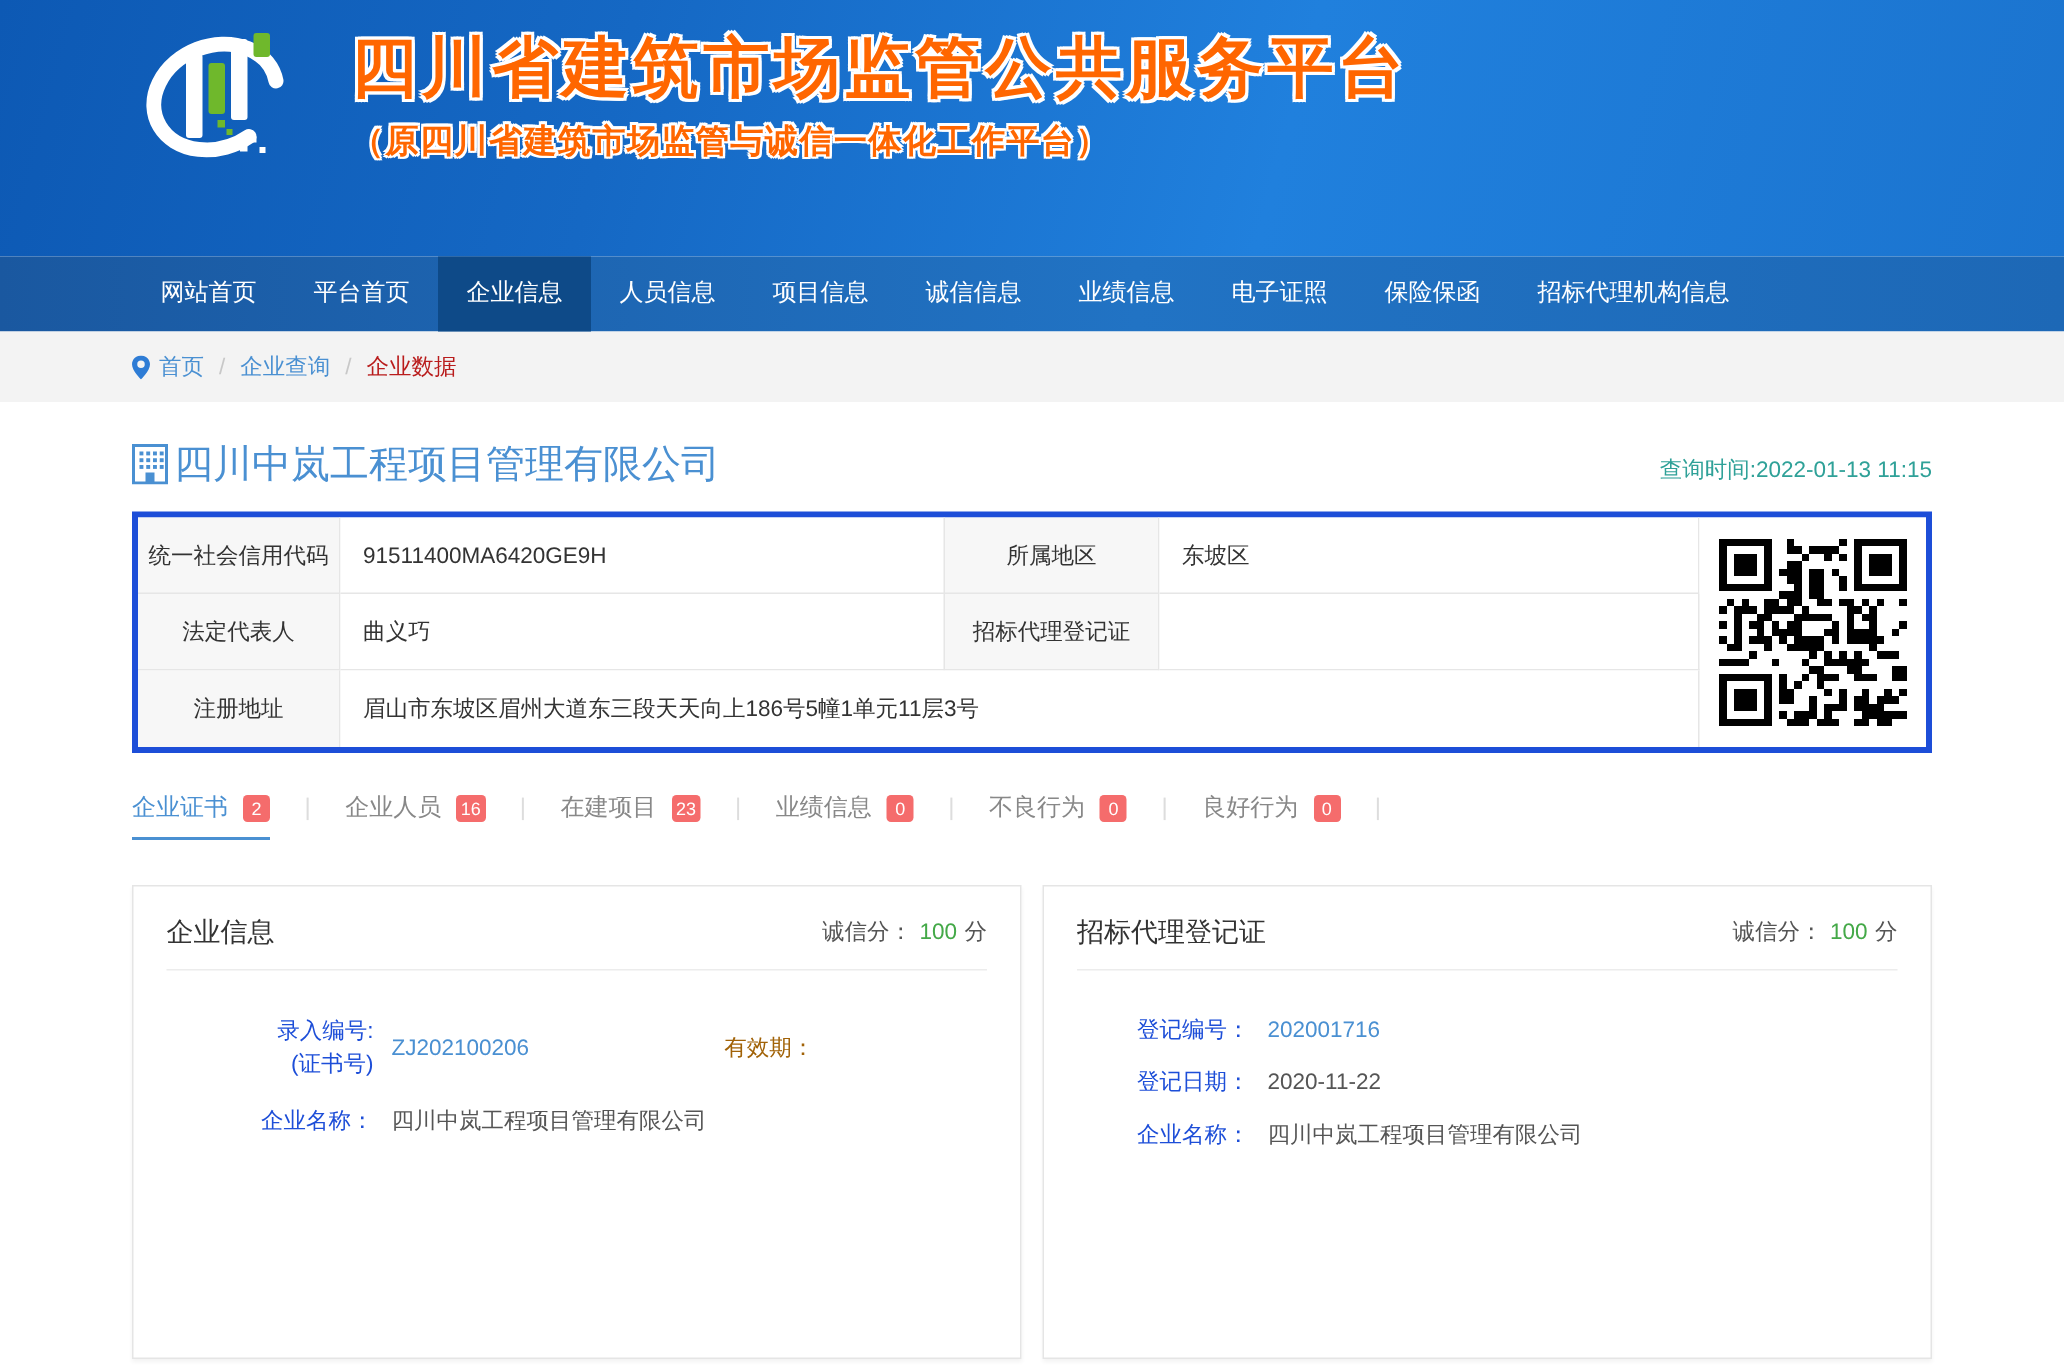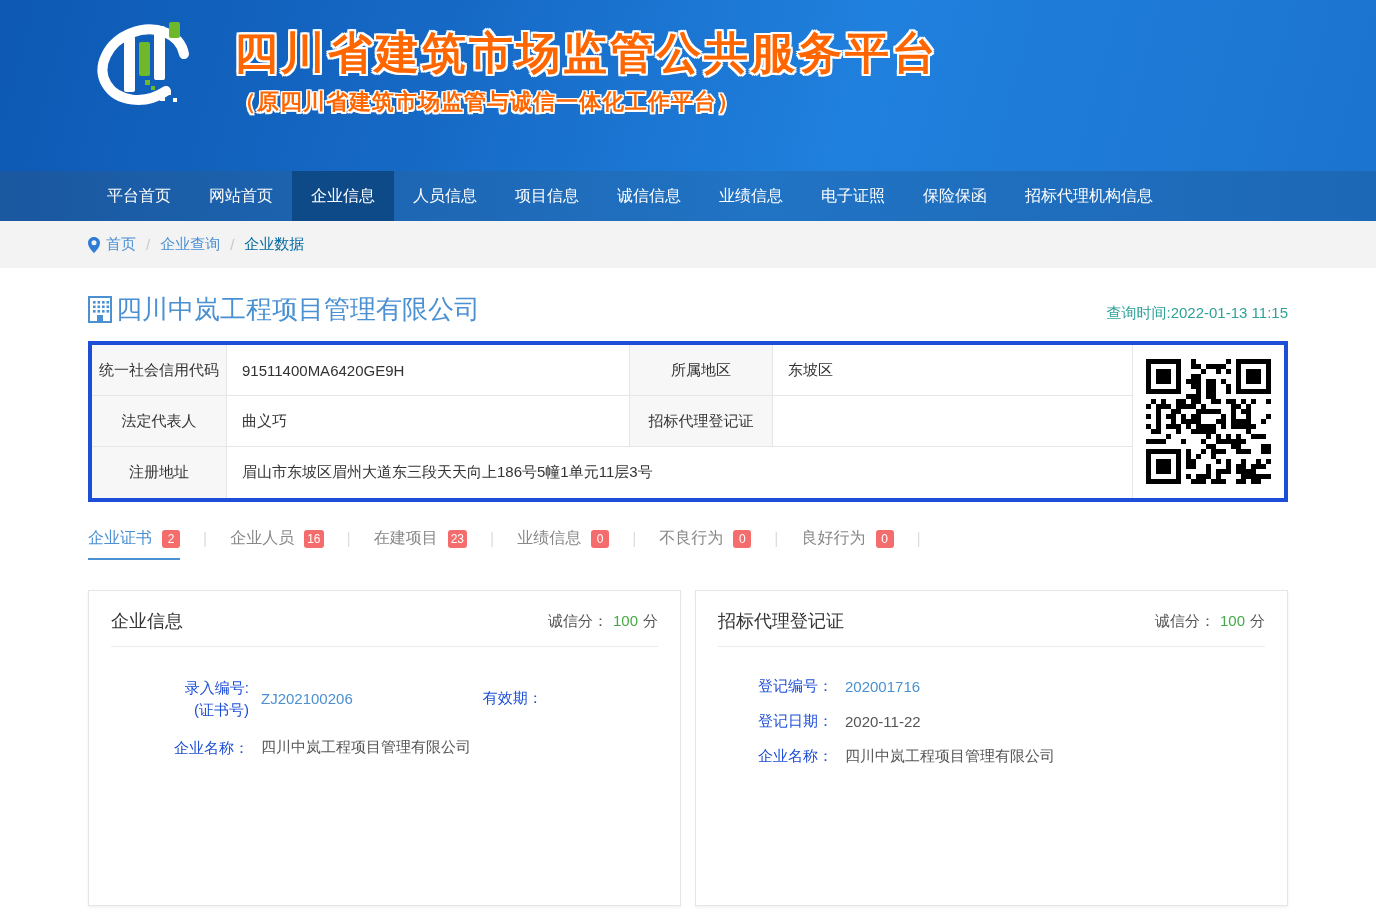--- a/index.html
+++ b/index.html
@@ -5,21 +5,21 @@
   * { box-sizing: border-box; }
   html,body { margin:0; padding:0; background:#fff; font-family:"Liberation Sans","DejaVu Sans",sans-serif; }
   .page { width:1376px; height:912px; overflow:hidden; background:#fff; }
 
   
   .site-header {
     height:171px;
     background: linear-gradient(105deg,#0d59b4 0%,#1568c4 30%,#2080dd 62%,#1b74cf 100%);
     overflow:hidden;
   }
-  .header-inner { width:1200px; margin:0 auto; display:flex; align-items:center; padding-top:12px; }
+  .header-inner { width:1200px; margin:0 auto; display:flex; align-items:flex-start; padding-top:12px; }
   .logo-wrap { width:110px; height:112px; flex:0 0 auto; }
   .titles { margin-left:36px; padding-top:10px; }
   .main-title {
     font-size:44px; font-weight:bold; color:#ff6600; letter-spacing:3px; line-height:1.1;
     text-shadow:-2px -2px 0 #fff,2px -2px 0 #fff,-2px 2px 0 #fff,2px 2px 0 #fff,0 -2px 0 #fff,0 2px 0 #fff,-2px 0 0 #fff,2px 0 0 #fff;
     white-space:nowrap;
   }
   .sub-title {
     margin-top:9px; font-size:22px; font-weight:bold; color:#ff6600; letter-spacing:1px;
     text-shadow:-1.5px -1.5px 0 #fff,1.5px -1.5px 0 #fff,-1.5px 1.5px 0 #fff,1.5px 1.5px 0 #fff,0 -1.5px 0 #fff,0 1.5px 0 #fff,-1.5px 0 0 #fff,1.5px 0 0 #fff;
@@ -30,21 +30,21 @@
   .main-nav { height:50px; background:linear-gradient(90deg,#1a58a0 0%,#2173c4 55%,#1d68b6 100%); }
   .nav-inner { width:1200px; margin:0 auto; display:flex; }
   .nav-item { color:#fff; font-size:16px; line-height:50px; padding:0 19px; cursor:pointer; white-space:nowrap; }
   .nav-item.active { background:#0e4a88; }
 
   
   .crumb-bar { background:#f3f3f3; height:47px;text-align:center; }
   .crumb { width:1200px; margin:0 auto; height:47px; display:flex; align-items:center; font-size:15px; }
   .crumb a { color:#4a90d2; text-decoration:none; cursor:pointer; }
   .crumb .sep { color:#c8c8c8; margin:0 10px; }
-  .crumb .current { color:#0369a1;font-family:Liberation Serif, serif; }
+  .crumb .current { color:#b91c1c;font-family:Liberation Serif, serif; }
   .pin { margin-right:6px; display:inline-flex; }
 
   
   .container { width:1200px; margin:0 auto; }
 
   .company-header { margin-top:24px; display:flex; justify-content:space-between; align-items:flex-end; }
   .company-title { font-size:26px; color:#4a90d2; display:flex; align-items:center; gap:4px; }
   .query-time { font-size:15px; color:#2fa198; padding-bottom:4px; }
 
   
@@ -73,21 +73,21 @@
   .card-title { font-size:18px; color:#333; }
   .score { font-size:15px; color:#555; }
   .score b { color:#44a948; font-weight:normal; margin:0 5px; }
   .card-body { padding-top:30px; font-size:15px; }
   .c-row { display:flex; align-items:center; margin-bottom:16px; }
   .c-lbl { color:#1d4ed8; text-align:right; }
   .c-lbl.w1 { width:138px; line-height:1.45; }
   .c-lbl.w2 { width:115px; }
   .c-val { color:#555; margin-left:12px; }
   .c-link { color:#4a90d2; margin-left:12px; cursor:pointer; }
-  .mid-label { color:#1d4ed8; margin-left:130px; }
+  .mid-label { color:#a16207; margin-left:130px; }
 </style>
 </head>
 <body>
 
 <div class="page">
 
   <div class="site-header">
     <div class="header-inner">
       <div class="logo-wrap">
         <svg viewBox="0 0 110 112" width="110" height="112">
@@ -107,22 +107,22 @@
       </div>
       <div class="titles">
         <div class="main-title">四川省建筑市场监管公共服务平台</div>
         <div class="sub-title">（原四川省建筑市场监管与诚信一体化工作平台）</div>
       </div>
     </div>
   </div>
 
   <div class="main-nav">
     <div class="nav-inner">
+      <div class="nav-item">网站首页</div>
       <div class="nav-item">平台首页</div>
-      <div class="nav-item">网站首页</div>
       <div class="nav-item active">企业信息</div>
       <div class="nav-item">人员信息</div>
       <div class="nav-item">项目信息</div>
       <div class="nav-item">诚信信息</div>
       <div class="nav-item">业绩信息</div>
       <div class="nav-item">电子证照</div>
       <div class="nav-item">保险保函</div>
       <div class="nav-item">招标代理机构信息</div>
     </div>
   </div>

